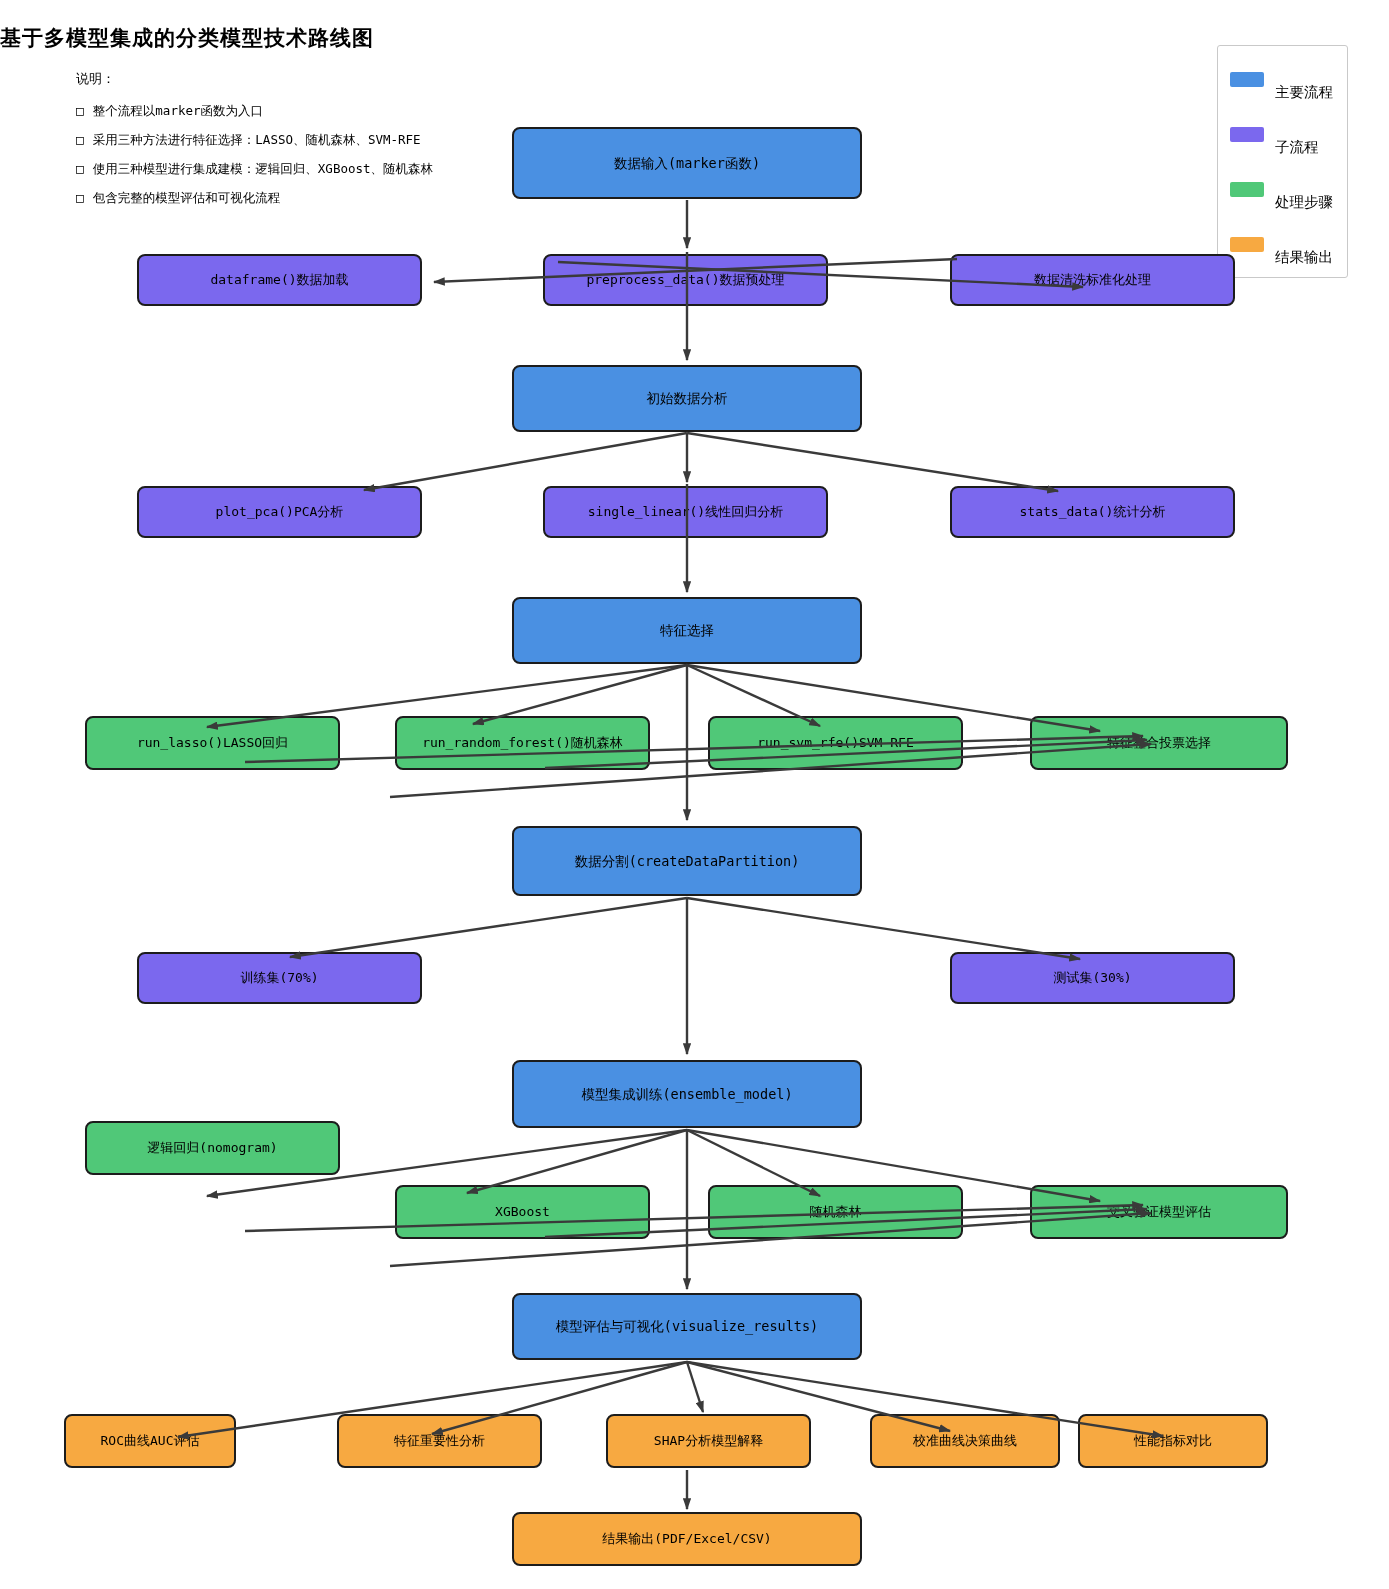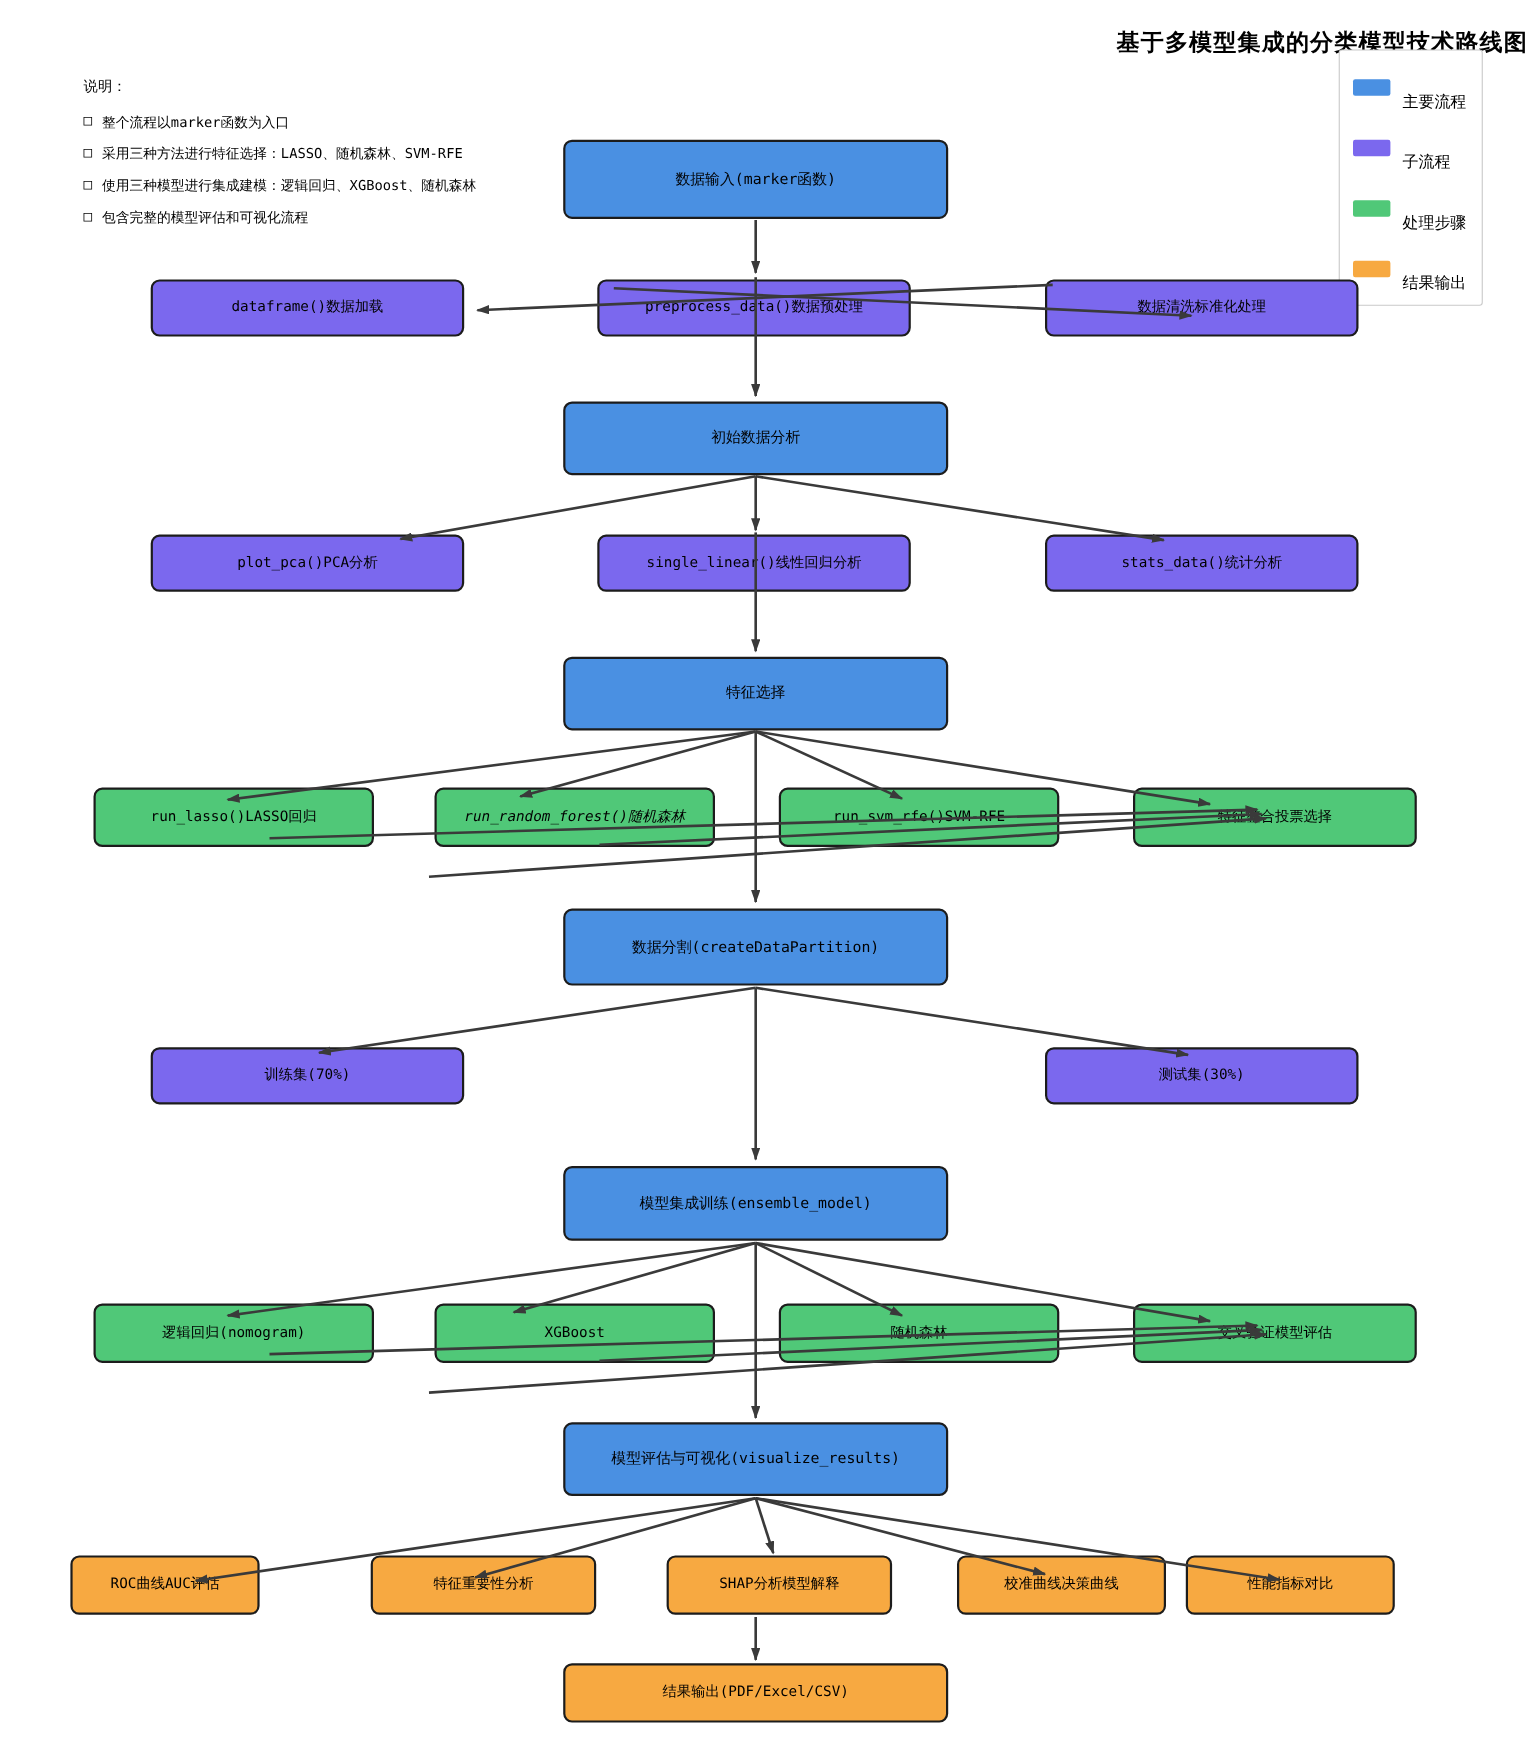--- a/index.html
+++ b/index.html
@@ -1,21 +1,21 @@
 <!DOCTYPE html>
 <html><head>
 <meta charset="utf-8">
 <style>
   html,body{margin:0;padding:0;background:#ffffff;}
   body{font-family:"DejaVu Sans Mono","DejaVu Sans",sans-serif;color:#000;}
   #canvas{position:relative;width:1389px;height:1589px;background:#fff;overflow:hidden;}
 
   .diagram-title{
     position:absolute;top:24px;left:0;width:100%;
-    text-align:right;font-size:21px;font-weight:600;letter-spacing:1px;
+    text-align:left;font-size:21px;font-weight:600;letter-spacing:1px;
   }
 
   .notes{position:absolute;left:76px;top:70px;font-size:12.5px;}
   .notes-heading{font-size:13px;margin-bottom:14px;}
   .note-item{display:flex;align-items:center;gap:9px;margin-bottom:12px;line-height:17px;}
   .note-bullet{font-size:13px;}
 
   .legend{
     position:absolute;top:45px;right:41px;
     background:#fff;border:1px solid #c9c9c9;border-radius:3px;
@@ -116,21 +116,21 @@
         <div class="node-line">stats_data()</div>
         <div class="node-line">统计分析</div>
       </div>
       <div class="node main" style="left: 512px; top: 597px; width: 350px; height: 67px; background: rgb(74, 144, 226); border-color: rgb(28, 28, 28);">
         <div class="node-line">特征选择</div>
       </div>
       <div class="node step" style="left: 85px; top: 716px; width: 255px; height: 54px; background: rgb(80, 200, 120); border-color: rgb(28, 28, 28);">
         <div class="node-line">run_lasso()</div>
         <div class="node-line">LASSO回归</div>
       </div>
-      <div class="node step" style="left: 395px; top: 716px; width: 255px; height: 54px; background: rgb(80, 200, 120); border-color: rgb(28, 28, 28); font-style: italic;">
+      <div class="node step" style="left: 395px; top: 716px; width: 255px; height: 54px; background: rgb(80, 200, 120); border-color: rgb(28, 28, 28);">
         <div class="node-line">run_random_forest()</div>
         <div class="node-line">随机森林</div>
       </div>
       <div class="node step" style="left: 708px; top: 716px; width: 255px; height: 54px; background: rgb(80, 200, 120); border-color: rgb(28, 28, 28);">
         <div class="node-line">run_svm_rfe()</div>
         <div class="node-line">SVM-RFE</div>
       </div>
       <div class="node step" style="left: 1030px; top: 716px; width: 258px; height: 54px; background: rgb(80, 200, 120); border-color: rgb(28, 28, 28);">
         <div class="node-line">特征整合</div>
         <div class="node-line">投票选择</div>
@@ -144,21 +144,21 @@
         <div class="node-line">(70%)</div>
       </div>
       <div class="node sub" style="left: 950px; top: 952px; width: 285px; height: 52px; background: rgb(123, 104, 238); border-color: rgb(28, 28, 28);">
         <div class="node-line">测试集</div>
         <div class="node-line">(30%)</div>
       </div>
       <div class="node main" style="left: 512px; top: 1060px; width: 350px; height: 68px; background: rgb(74, 144, 226); border-color: rgb(28, 28, 28);">
         <div class="node-line">模型集成训练</div>
         <div class="node-line">(ensemble_model)</div>
       </div>
-      <div class="node step" style="left: 85px; top: 1185px; width: 255px; height: 54px; background: rgb(80, 200, 120); border-color: rgb(28, 28, 28);">
+      <div class="node step" style="left: 85px; top: 1121px; width: 255px; height: 54px; background: rgb(80, 200, 120); border-color: rgb(28, 28, 28);">
         <div class="node-line">逻辑回归</div>
         <div class="node-line">(nomogram)</div>
       </div>
       <div class="node step" style="left: 395px; top: 1185px; width: 255px; height: 54px; background: rgb(80, 200, 120); border-color: rgb(28, 28, 28);">
         <div class="node-line">XGBoost</div>
       </div>
       <div class="node step" style="left: 708px; top: 1185px; width: 255px; height: 54px; background: rgb(80, 200, 120); border-color: rgb(28, 28, 28);">
         <div class="node-line">随机森林</div>
       </div>
       <div class="node step" style="left: 1030px; top: 1185px; width: 258px; height: 54px; background: rgb(80, 200, 120); border-color: rgb(28, 28, 28);">

